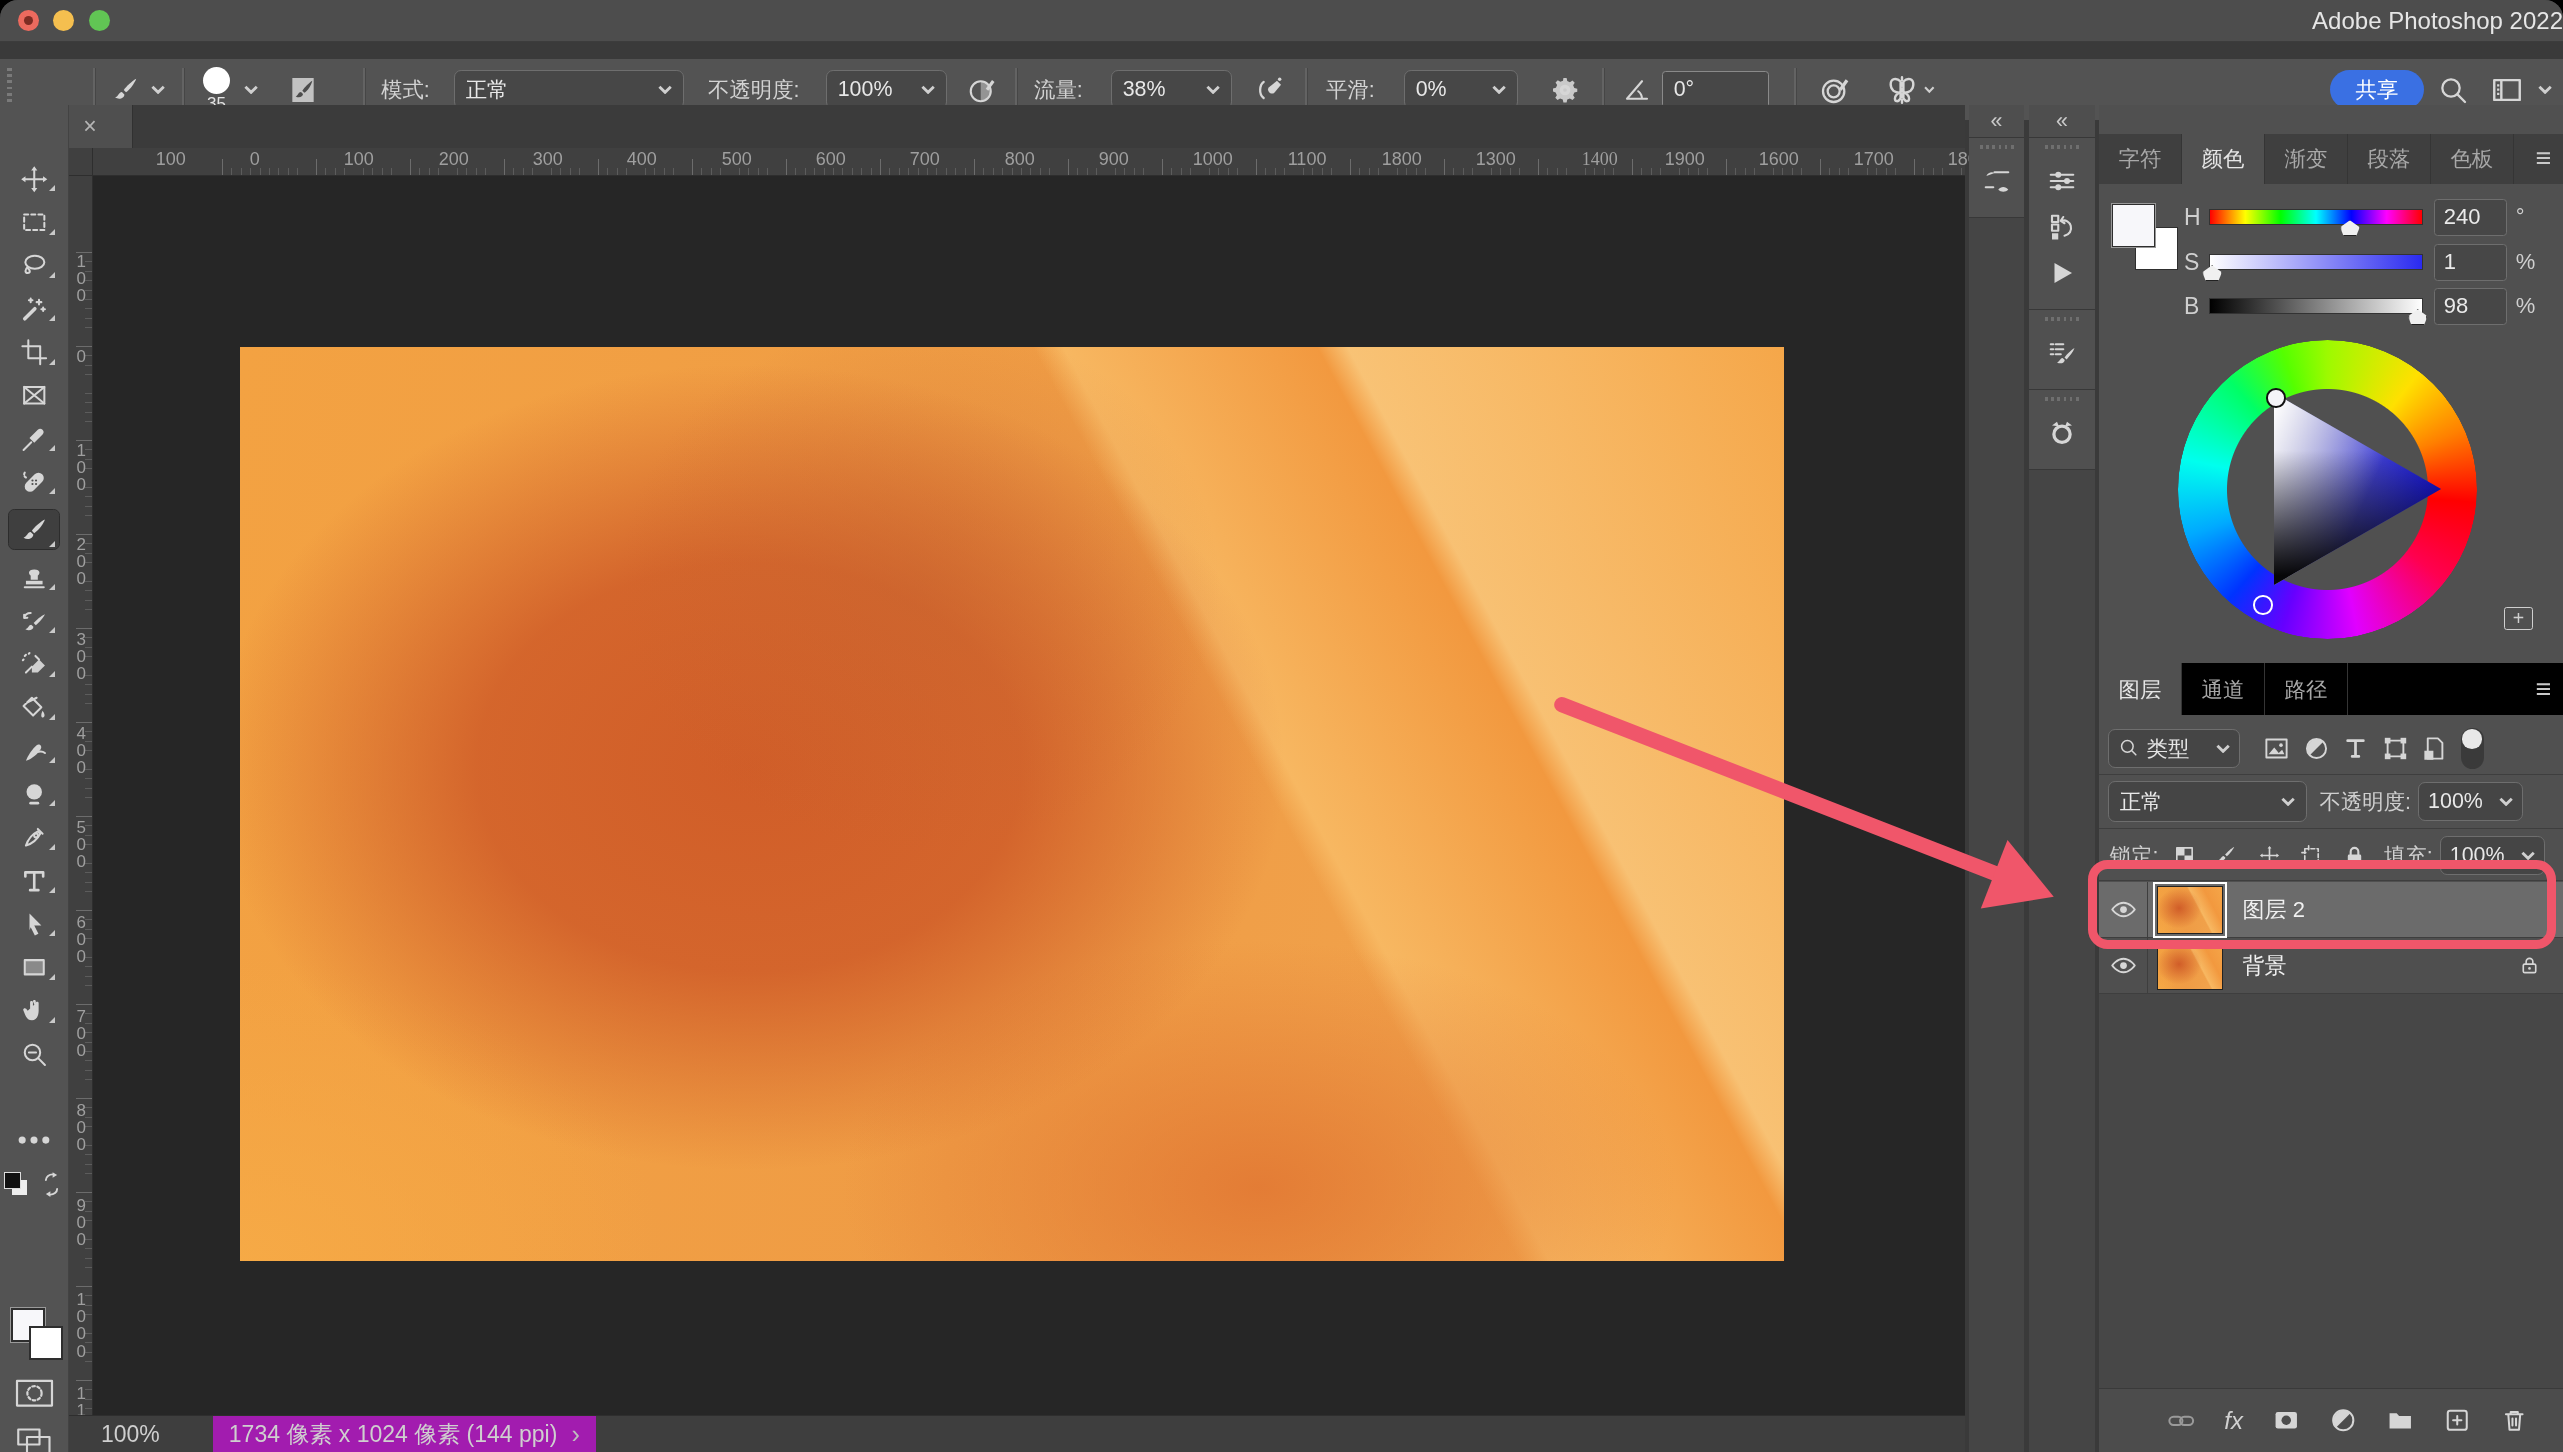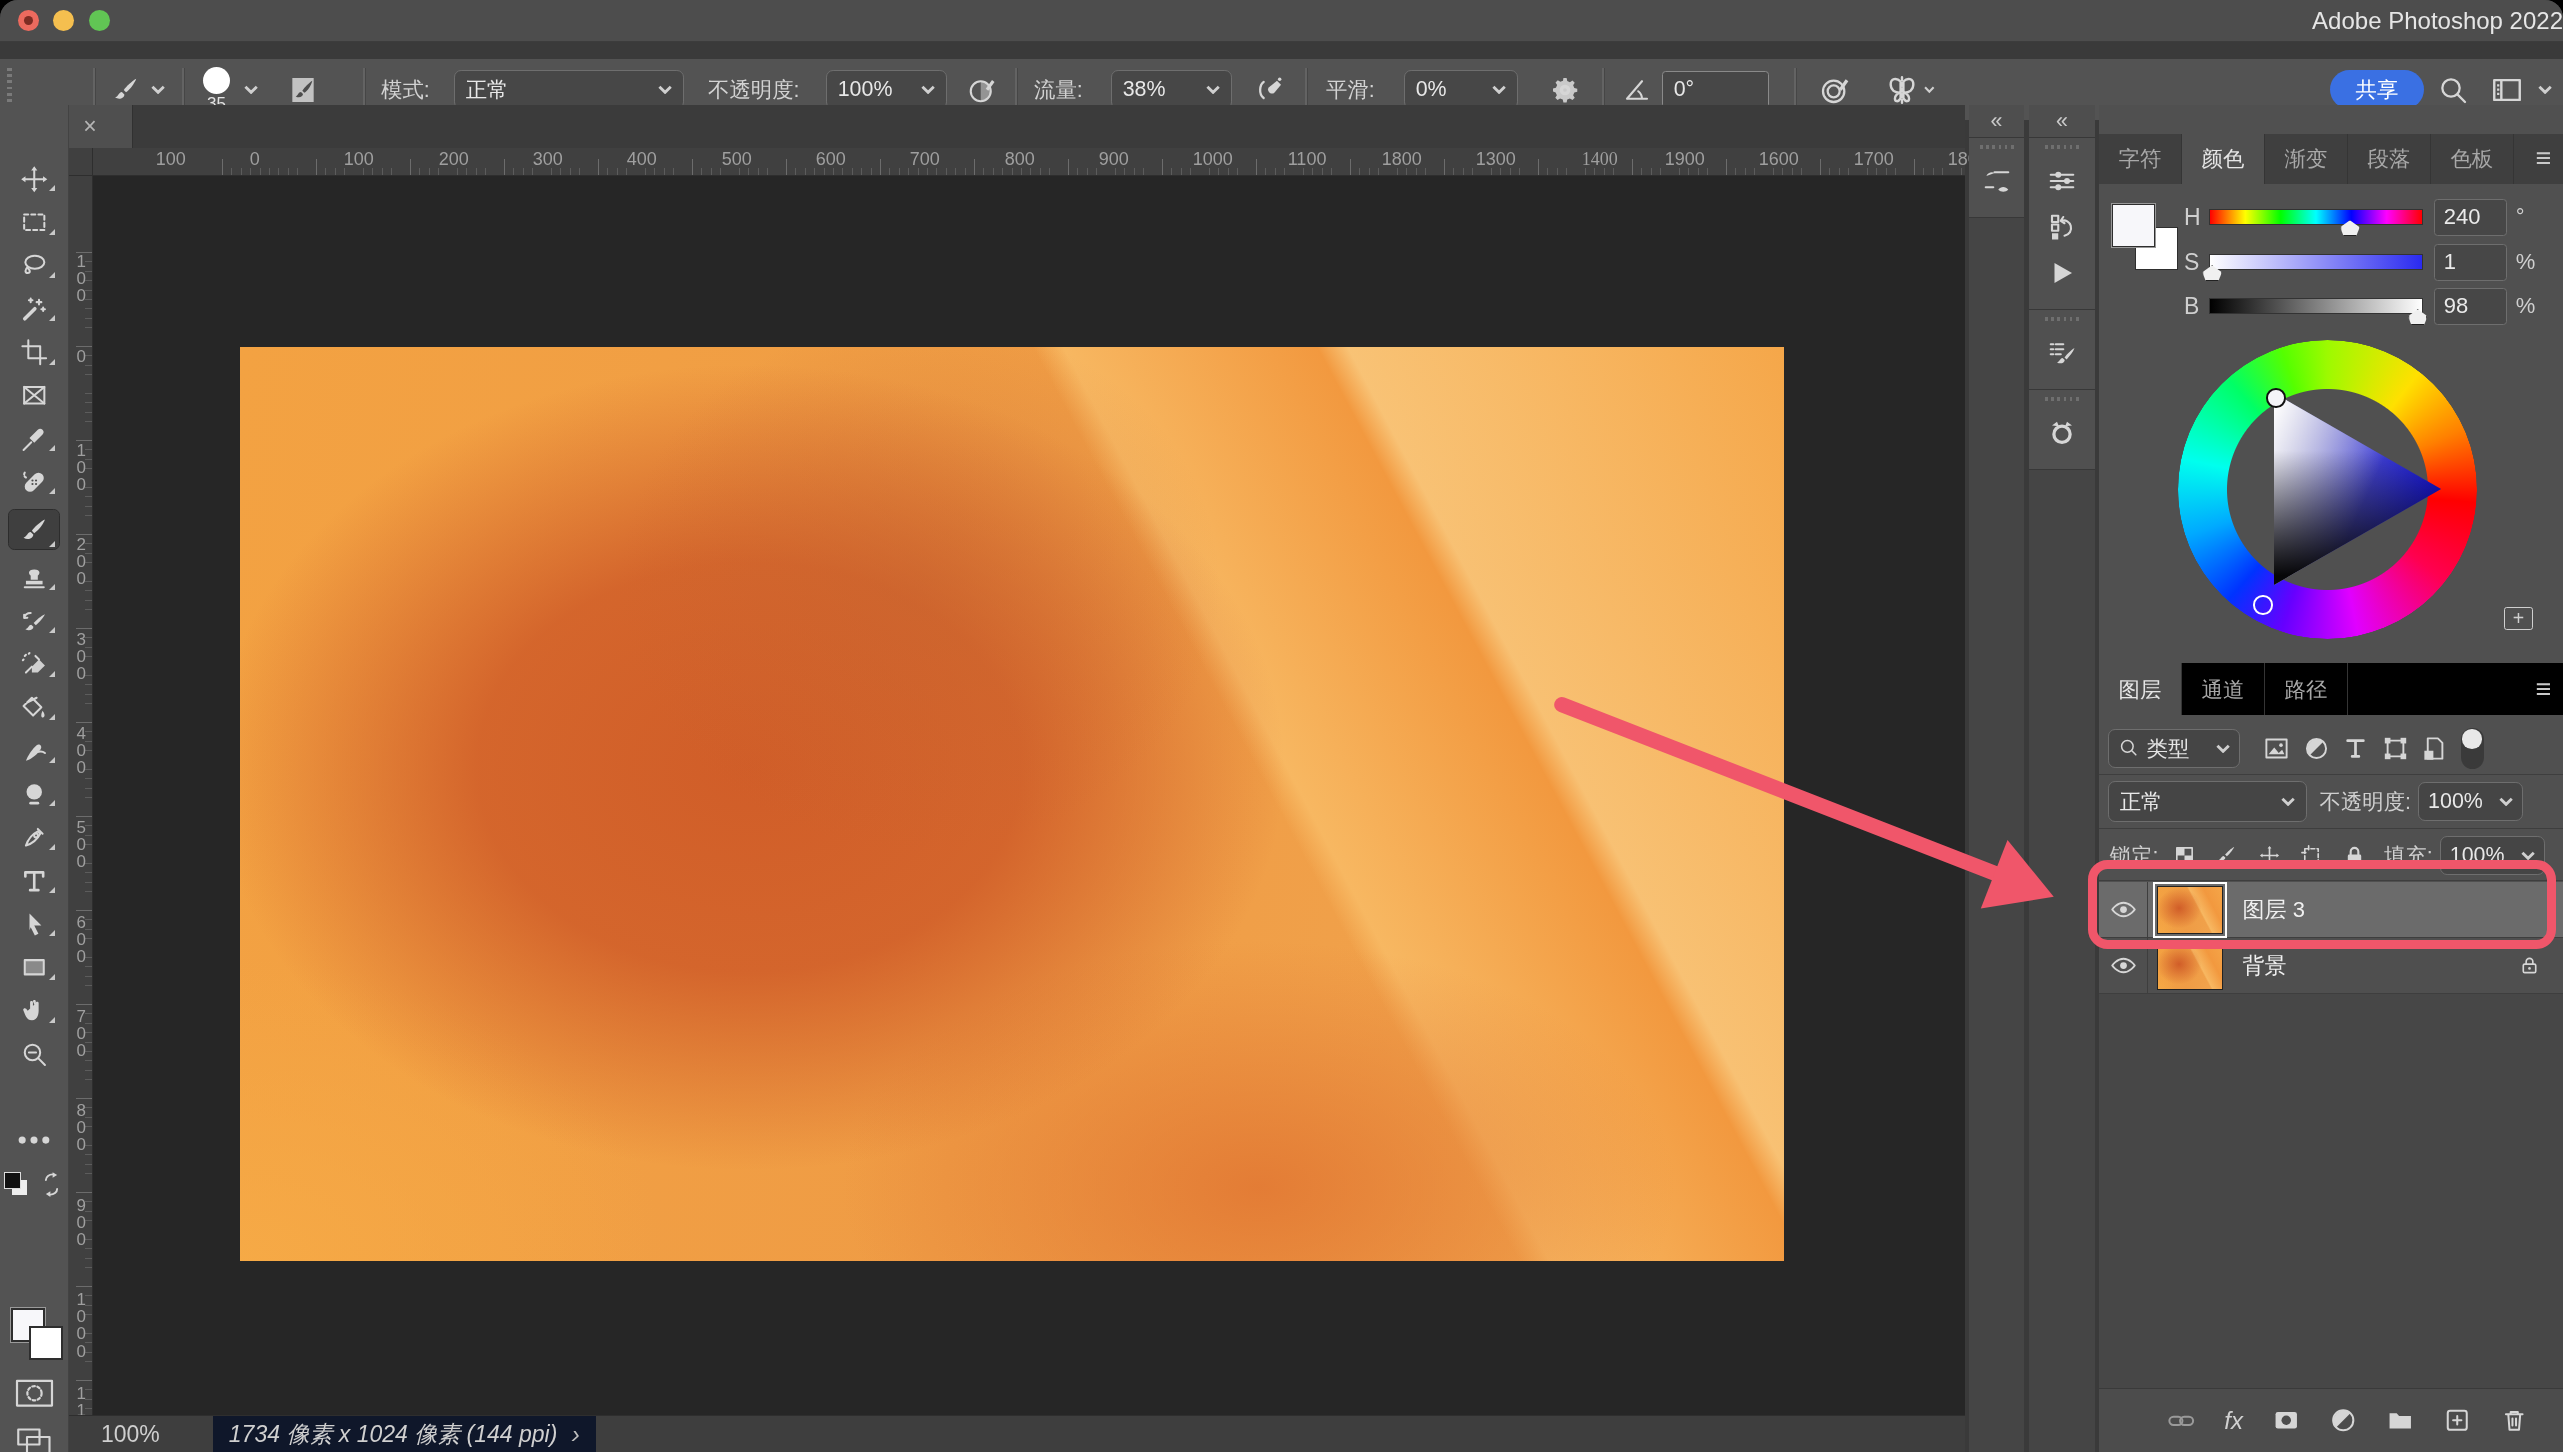--- a/index.html
+++ b/index.html
@@ -84,21 +84,21 @@
       radial-gradient(55% 70% at 33% 46%,rgba(206,88,38,.92) 0%,rgba(205,87,38,.8) 32%,rgba(206,88,38,0) 63%),
       radial-gradient(45% 45% at 66% 92%,rgba(225,118,50,.85),rgba(225,118,50,0) 60%),
       radial-gradient(50% 60% at 0% 100%,rgba(246,170,70,.95),rgba(246,170,70,0) 55%),
       linear-gradient(62deg,rgba(244,160,60,0) 63%,rgba(248,186,100,.9) 64.5%,rgba(242,152,62,.95) 77%,rgba(249,198,122,.85) 78.5%,rgba(245,166,72,.95) 100%),
       radial-gradient(60% 45% at 88% 0%,rgba(249,193,112,.8),rgba(249,193,112,0) 55%),
       linear-gradient(100deg,#f3a242 0%,#ef9c45 50%,#f2a64f 100%);}
 
   
   .statusbar{position:absolute;left:69px;top:1415px;width:1896px;height:37px;background:#3e3e3e;border-top:0.9px solid #2e2e2e;display:flex;align-items:center;}
   .zoom-val{margin-left:32px;font-size:23px;color:#cfcfcf;}
-  .doc-chip{margin-left:53px;height:37px;display:flex;align-items:center;background:#0f172a;padding:0 16px;font-size:23px;color:#cfcfcf;gap:14.2px;font-style:italic;}
+  .doc-chip{margin-left:53px;height:37px;display:flex;align-items:center;background:#a21caf;padding:0 16px;font-size:23px;color:#cfcfcf;gap:14.2px;}
   .doc-chip .arrow{font-size:25px;color:#bdbdbd;}
 
   
   .dock{position:absolute;top:105px;background:#454545;height:1347px;}
   .dock1{left:1969px;width:55px;}
   .dock2{left:2029px;width:66px;}
   .dock-head{height:32px;display:flex;align-items:center;justify-content:center;font-size:21.4px;color:#c9c9c9;background:#4e4e4e;border-bottom:1.8px solid #383838;}
   .dock-card{background:#505050;border-bottom:1.8px solid #383838;display:flex;flex-direction:column;align-items:center;padding:7.1px 0 12.5px;}
   .dock-card::before{content:"";width:34px;height:4.4px;margin-bottom:9px;
     background:repeating-linear-gradient(to right,#6f6f6f 0 2.7px,transparent 2.7px 6.2px);}
@@ -796,21 +796,21 @@
 
     <div class="layer-list">
       <div class="layer-row selected">
         <span class="eye-cell">
           <svg class="icn" viewBox="0 0 24 24">
               <path d="M2 12s4-6 10-6 10 6 10 6-4 6-10 6S2 12 2 12z"></path>
               <circle class="f" cx="12" cy="12" r="3"></circle>
             </svg>
         </span>
         <span class="thumb selected"></span>
-        <span class="layer-name">图层 3</span>
+        <span class="layer-name">图层 2</span>
       </div>
       <div class="layer-row">
         <span class="eye-cell">
           <svg class="icn" viewBox="0 0 24 24">
               <path d="M2 12s4-6 10-6 10 6 10 6-4 6-10 6S2 12 2 12z"></path>
               <circle class="f" cx="12" cy="12" r="3"></circle>
             </svg>
         </span>
         <span class="thumb"></span>
         <span class="layer-name">背景</span>

